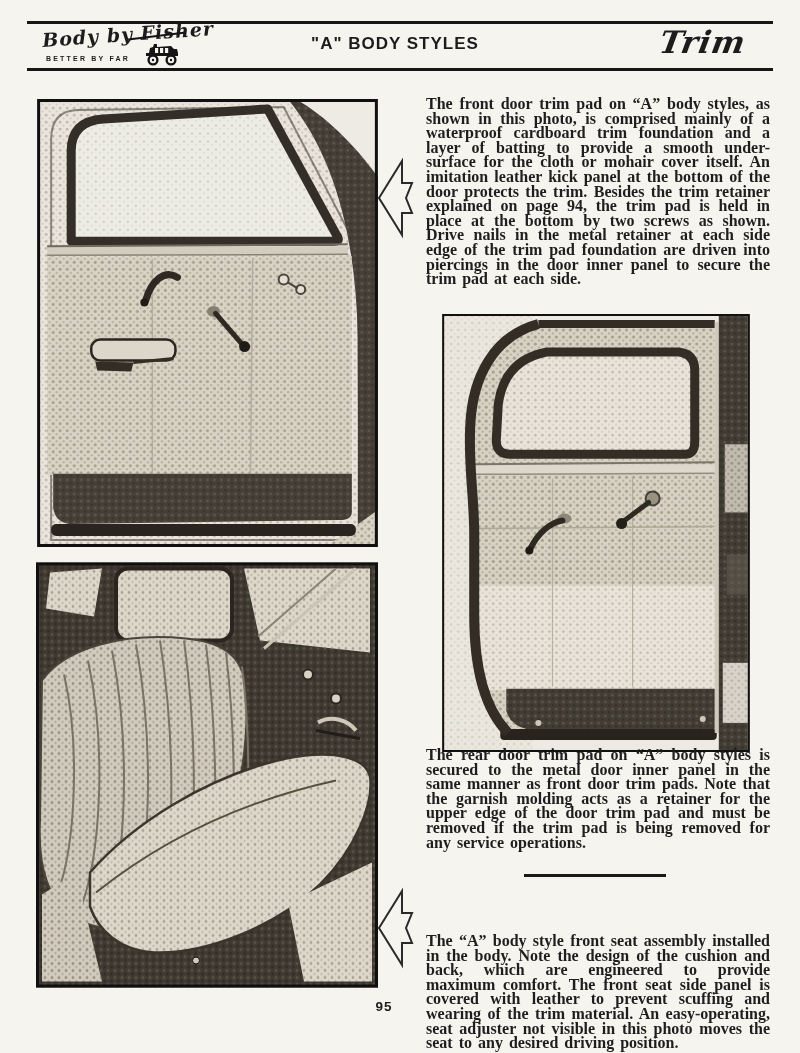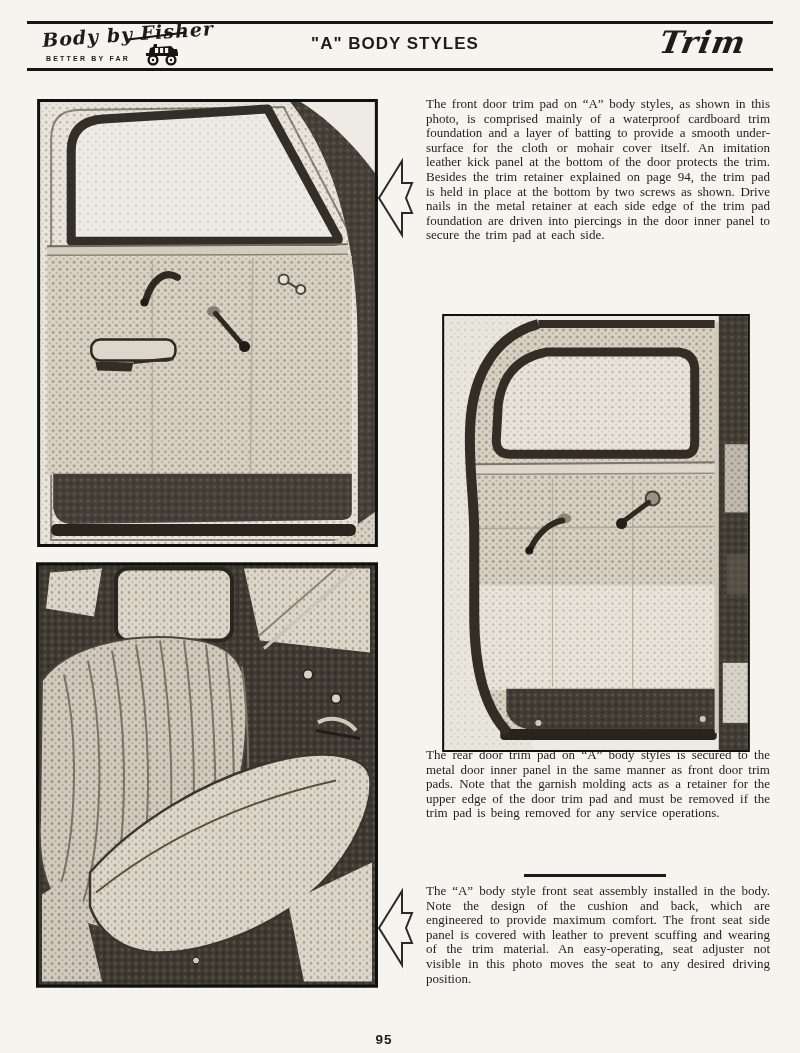--- a/index.html
+++ b/index.html
@@ -31,40 +31,39 @@
     font-size:17px;letter-spacing:1px;white-space:nowrap;
   }
   .section-title{
     position:absolute;left:660px;top:24px;width:115px;text-align:left;
     font-family:"DejaVu Serif",serif;font-style:italic;font-weight:bold;
     font-size:31px;transform:skewX(-10deg);letter-spacing:1px;
   }
   
   .para{
     position:absolute;left:426px;width:344px;
-    font-size:13px;line-height:14.6px;font-weight:normal;
+    font-size:16px;line-height:14.6px;font-weight:bold;
     text-align:justify;text-align-last:left;word-spacing:2px;color:#1e1e1e;
   }
   .para.p1{top:97px;}
   .para.p2{top:748px;}
-  .para.p3{top:884px;}
+  .para.p3{top:934px;}
   .divider{position:absolute;left:524px;top:874px;width:142px;height:2.5px;background:#1a1a1a;}
   
   .photo{position:absolute;line-height:0;}
   .photo.front-door{left:37px;top:99px;}
   .photo.front-seat{left:36px;top:562px;}
   .photo.rear-door{left:442px;top:314px;}
   .pointer{position:absolute;line-height:0;}
   .pointer.a1{left:376px;top:153px;}
   .pointer.a2{left:376px;top:883px;}
   .page-number{
     position:absolute;left:0;top:999px;width:768px;text-align:center;
     font-family:"Liberation Sans",sans-serif;font-weight:bold;font-size:13.5px;
     letter-spacing:1px;
-    margin-top:33px;
   }
 </style>
 </head>
 <body>
 
 <div class="page">
 
   <div class="rule top"></div>
   <div class="rule bottom"></div>
 

